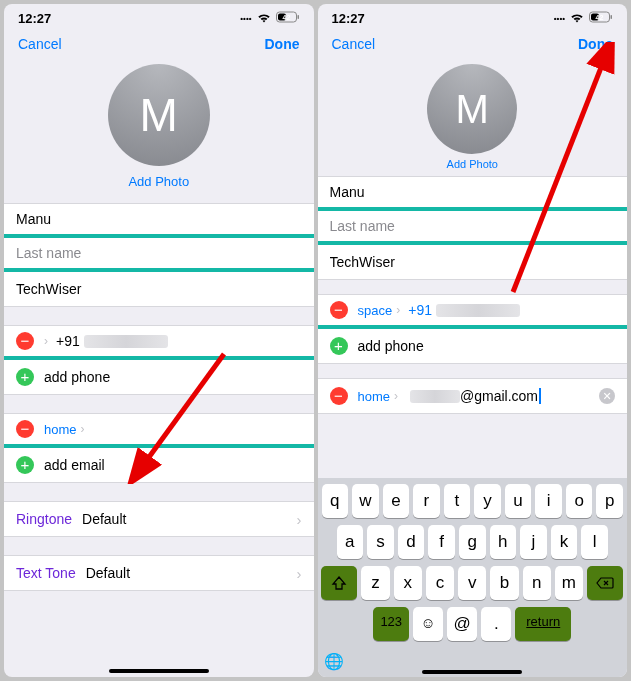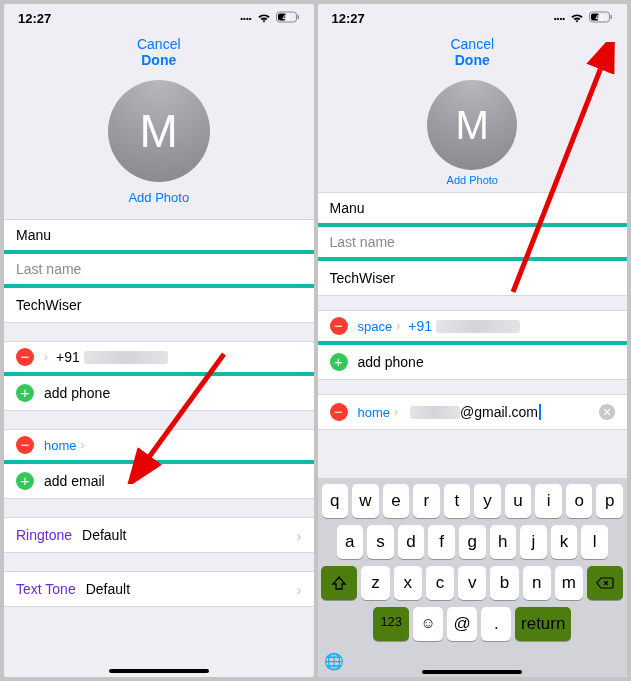--- a/index.html
+++ b/index.html
@@ -10,21 +10,21 @@
     width: 631px;
     height: 681px;
     overflow: hidden;
     padding: 4px;
     display: flex;
     gap: 4px;
   }
   .phone {
     flex: 1;
     background: #efeef4;
-    border-radius: 2px;
+    border-radius: 8px;
     position: relative;
     overflow: hidden;
     display: flex;
     flex-direction: column;
   }
   .status-bar {
     height: 24px;
     padding: 5px 14px 0 14px;
     display: flex;
     justify-content: space-between;
@@ -33,21 +33,20 @@
     font-size: 13px;
   }
   .status-icons { display: flex; align-items: center; gap: 5px; }
   .status-icons .dots { font-size: 8px; letter-spacing: 0px; }
   .nav-bar {
     display: flex;
     justify-content: space-between;
     align-items: center;
     padding: 8px 14px 8px 14px;
     font-size: 14px;
-    flex-direction: column;
   }
   .nav-bar .btn { color: #007aff; }
   .nav-bar .done { font-weight: 600; }
   .avatar-area {
     display: flex;
     flex-direction: column;
     align-items: center;
     padding: 4px 0 14px 0;
   }
   .avatar-circle {
@@ -141,21 +140,21 @@
     border-radius: 5px;
     text-align: center;
     padding: 7px 0;
     font-size: 17px;
     color: #000;
     box-shadow: 0 1px 0 rgba(0,0,0,0.3);
   }
   .key.sys { background: #4d7c0f; }
   .key.shift, .key.bksp { flex: 0 0 36px; display:flex; align-items:center; justify-content:center; }
   .key.space { flex: 3.2; font-size: 13px; }
-  .key.ret   { flex: 0 0 56px; font-size: 17px; }
+  .key.ret   { flex: 0 0 56px; font-size: 13px; text-decoration: underline; }
   .key.num   { flex: 0 0 36px; font-size: 13px; }
   .key.emoji { flex: 0 0 30px; font-size: 15px; }
   .key.at, .key.dot { flex: 0 0 30px; }
   .kb-bottom { display: flex; align-items: center; gap: 6px; padding: 4px 4px 2px 4px; }
   .globe { font-size: 16px; color: #333; }
   .kb-home-indicator {
     position: absolute; bottom: 3px; left: 50%; transform: translateX(-50%);
     width: 100px; height: 4px; border-radius: 3px; background: #000;
   }
   

